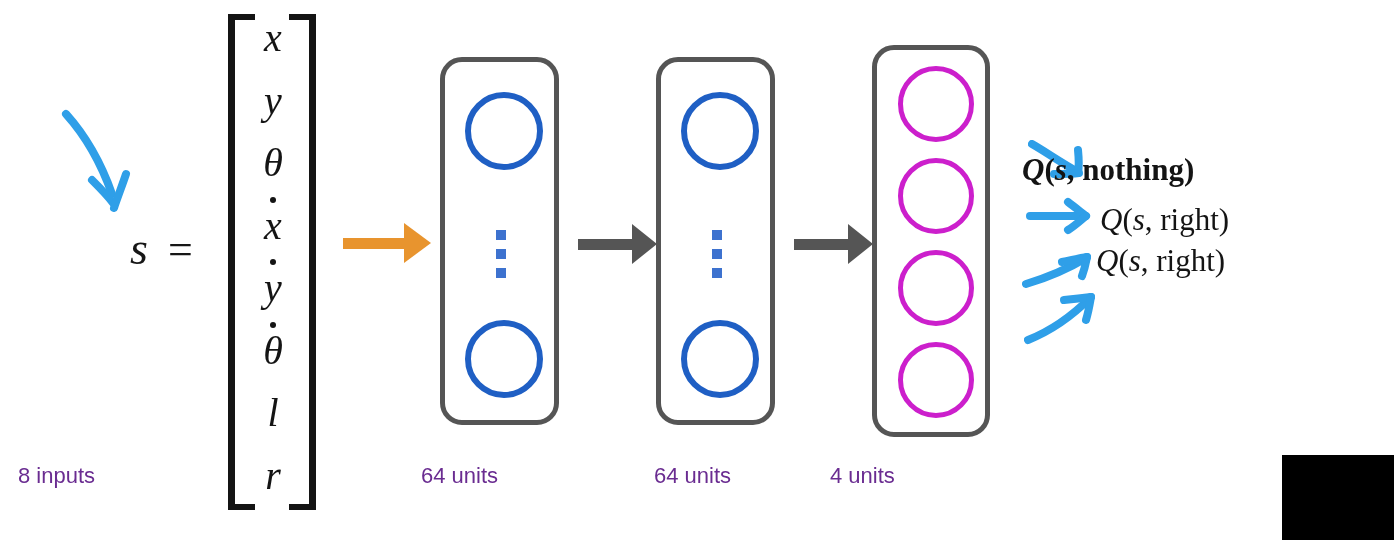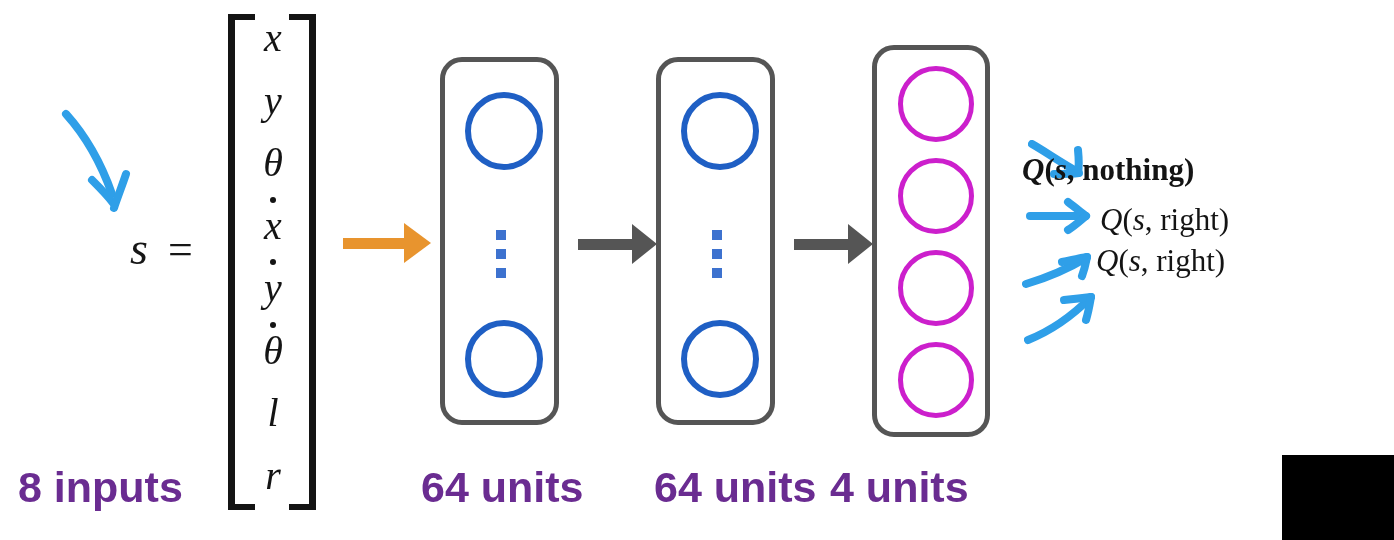--- a/index.html
+++ b/index.html
@@ -150,24 +150,23 @@
   }
   .flat-arrow.orange .shaft { background: #e8942e; }
   .flat-arrow.orange .head { border-left: 27px solid #e8942e; }
   .flat-arrow.gray .shaft { background: #555555; }
   .flat-arrow.gray .head { border-left: 25px solid #555555; }
 
   
   .caption {
     position: absolute;
     font-family: "Liberation Sans", sans-serif;
-    font-size: 43px;
+    font-size: 22px;
     color: #6a2c91;
     white-space: nowrap;
-    font-weight: bold;
   }
 
   
   .qlabel {
     position: absolute;
     font-family: "Liberation Serif", serif;
     font-size: 31px;
     color: #141414;
     white-space: nowrap;
   }

